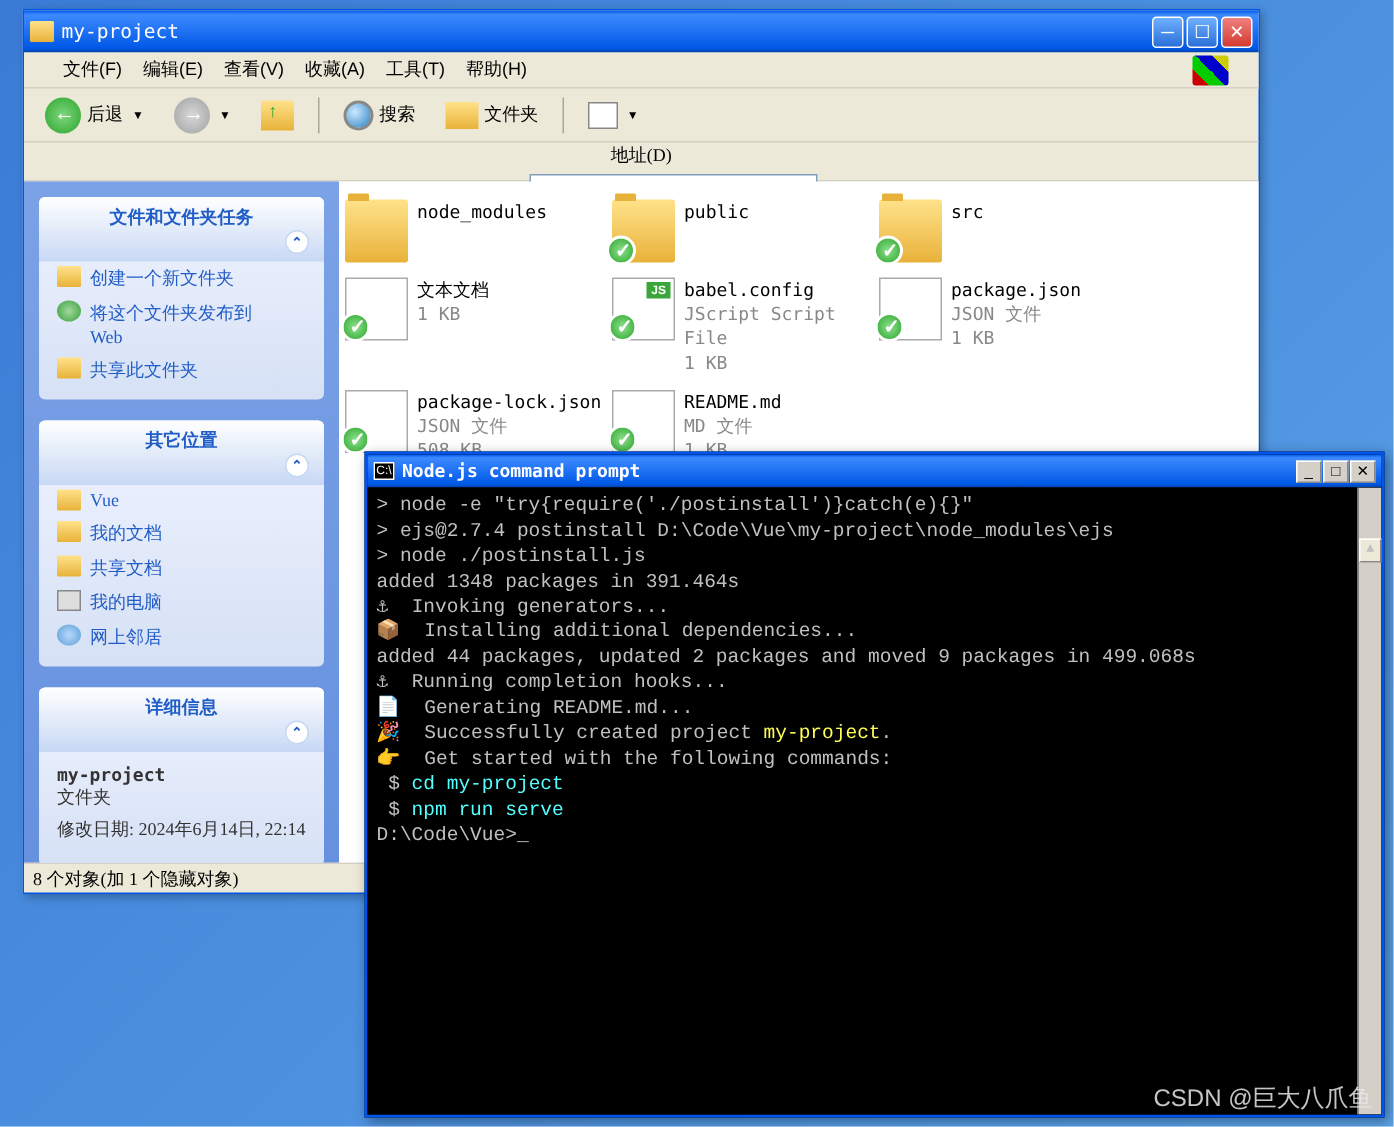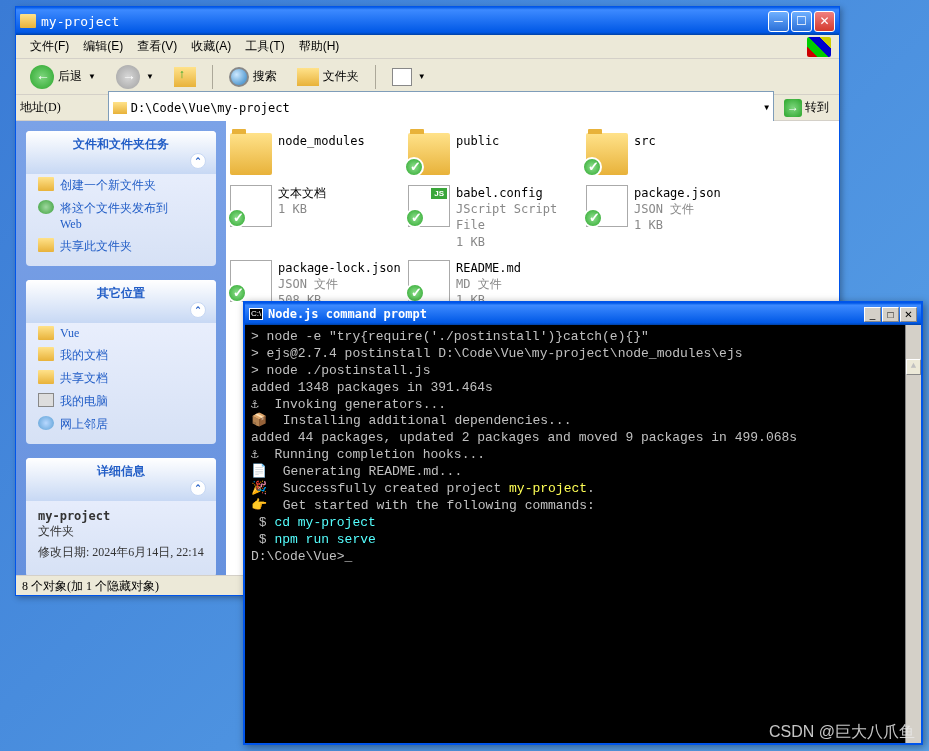--- a/index.html
+++ b/index.html
@@ -7,39 +7,39 @@
 
 
 .explorer { position: absolute; top: 6px; left: 15px; width: 825px; height: 590px; background: #ece9d8; border: 1px solid #0055ea; box-shadow: 2px 2px 6px rgba(0,0,0,0.3); }
 .titlebar { height: 28px; background: linear-gradient(#0058e6, #3d8aff 10%, #0058e6 90%, #0041a5); display: flex; align-items: center; color: #fff; padding: 0 4px; }
 .titlebar .folder-ic { width: 16px; height: 14px; background: linear-gradient(#ffe28a, #e8b23a); margin-right: 5px; border-radius: 1px; }
 .titlebar .title { flex: 1; font-family: monospace; font-size: 13px; }
 .win-btns { display: flex; gap: 2px; }
 .win-btn { width: 21px; height: 21px; background: linear-gradient(#6fb0ff, #2a6fd8); border: 1px solid #fff; border-radius: 3px; color: #fff; font-size: 12px; display: flex; align-items: center; justify-content: center; cursor: pointer; }
 .win-btn.close { background: linear-gradient(#f08080, #d43a2e); }
 
-.menubar { height: 24px; display: flex; align-items: center; padding: 0 8px; gap: 2px; background: #ece9d8; border-bottom: 1px solid #d4d0c8; font-family: SimSun, sans-serif; font-size: 12px; }
+.menubar { height: 24px; display: flex; align-items: center; padding: 0 20px; gap: 2px; background: #ece9d8; border-bottom: 1px solid #d4d0c8; font-family: SimSun, sans-serif; font-size: 12px; }
 .menubar span { padding: 2px 6px; cursor: pointer; }
 .menubar .flag { margin-left: auto; width: 24px; height: 20px; background: linear-gradient(45deg,#c00 25%,#0c0 25% 50%,#00c 50% 75%,#cc0 75%); border-radius: 2px; }
 
 .toolbar { height: 36px; display: flex; align-items: center; padding: 0 6px; gap: 4px; border-bottom: 1px solid #d4d0c8; font-family: SimSun, sans-serif; font-size: 12px; }
 .tb-btn { display: flex; align-items: center; gap: 4px; padding: 3px 8px; cursor: pointer; border-radius: 3px; justify-content: center; }
 .ic-back { width: 24px; height: 24px; background: radial-gradient(circle,#7ed67e,#2aa52a); border-radius: 50%; position: relative; }
 .ic-back::after { content: "←"; position: absolute; top: 2px; left: 6px; color: #fff; font-size: 14px; }
 .ic-fwd { width: 24px; height: 24px; background: radial-gradient(circle,#d8d8d8,#a0a0a0); border-radius: 50%; position: relative; }
 .ic-fwd::after { content: "→"; position: absolute; top: 2px; left: 6px; color: #fff; font-size: 14px; }
 .ic-up { width: 22px; height: 20px; background: linear-gradient(#ffe28a,#e8b23a); position: relative; }
 .ic-up::after { content: "↑"; position: absolute; top: 0; left: 5px; color: #2aa52a; font-weight: bold; }
 .ic-search { width: 20px; height: 20px; background: radial-gradient(circle at 35% 35%, #cde8ff, #5a9fd4 70%); border-radius: 50%; border: 2px solid #888; position: relative; }
 .ic-folders { width: 22px; height: 18px; background: linear-gradient(#ffe28a,#e8b23a); }
 .ic-views { width: 20px; height: 18px; background: #fff; border: 1px solid #888; }
 .sep { width: 1px; height: 24px; background: #aca899; margin: 0 4px; }
 .drop { font-size: 8px; color: #000; margin-left: 2px; }
 
-.addrbar { height: 26px; display: flex; align-items: center; padding: 0 4px; gap: 4px; border-bottom: 1px solid #d4d0c8; font-size: 12px; font-family: SimSun; }
+.addrbar { height: 26px; display: flex; align-items: center; padding: 0 4px; gap: 4px; border-bottom: 1px solid #d4d0c8; font-size: 12px; font-family: SimSun; flex-direction: column; }
 .addr-input { flex: 1; height: 20px; background: #fff; border: 1px solid #7f9db9; padding: 16px 4px; display: flex; align-items: center; font-family: monospace; font-size: 12px; margin-left: 43px; }
 .addr-input .folder-ic { width: 14px; height: 12px; background: linear-gradient(#ffe28a,#e8b23a); margin-right: 4px; }
 .addr-input .dd { font-size: 8px; margin-left: auto; }
 .go-btn { display: flex; align-items: center; gap: 3px; padding: 0 6px; cursor: pointer; }
 .ic-go { width: 18px; height: 18px; background: radial-gradient(circle,#7ed67e,#2aa52a); border-radius: 3px; color: #fff; font-size: 12px; display: flex; align-items: center; justify-content: center; }
 
 .content { display: flex; height: calc(100% - 134px); }
 .sidebar { width: 210px; background: linear-gradient(#7ba2e7, #6691de); padding: 10px; overflow-y: auto; }
 .panel { background: linear-gradient(#eff3ff, #d6e1f5); border-radius: 4px; margin-bottom: 14px; padding-bottom: 8px; }
 .panel-hd { background: linear-gradient(#fff, #c7d8f4); border-radius: 4px 4px 0 0; padding: 5px 10px; display: flex; align-items: center; color: #215dc6; font-weight: bold; font-size: 12px; font-family: SimSun; flex-direction: column; }

